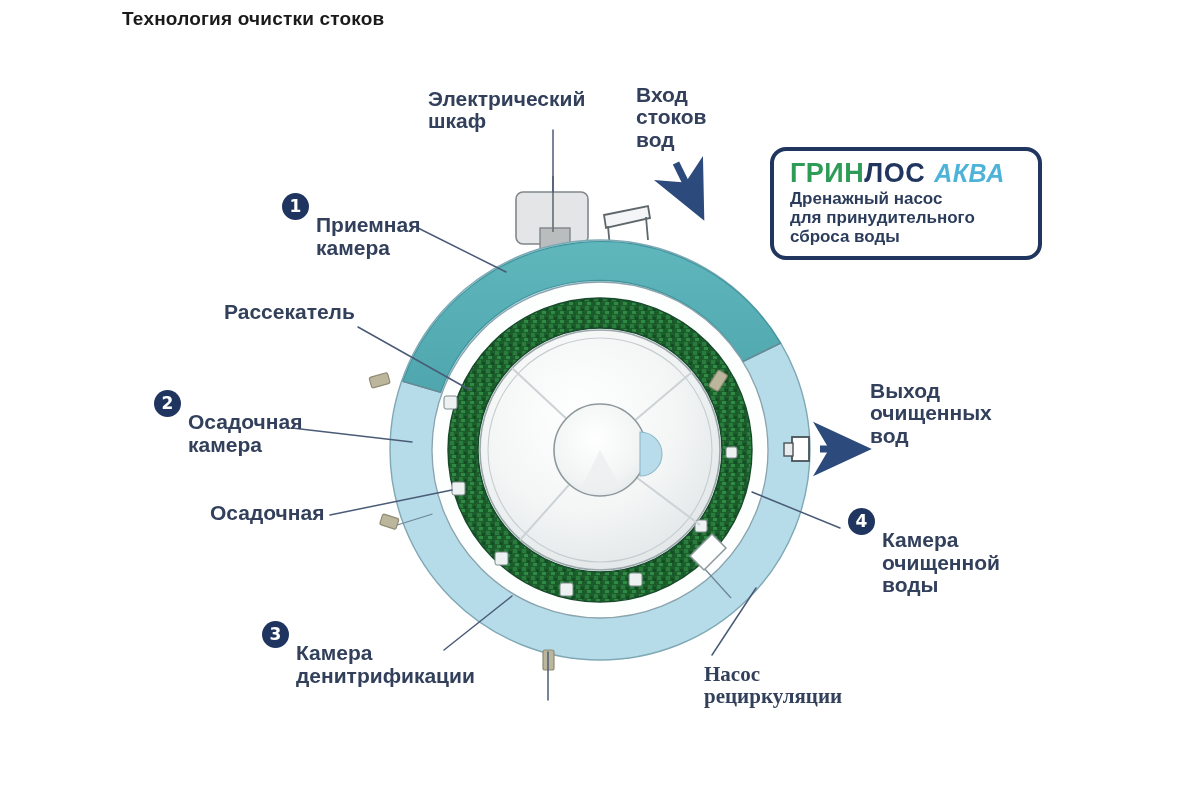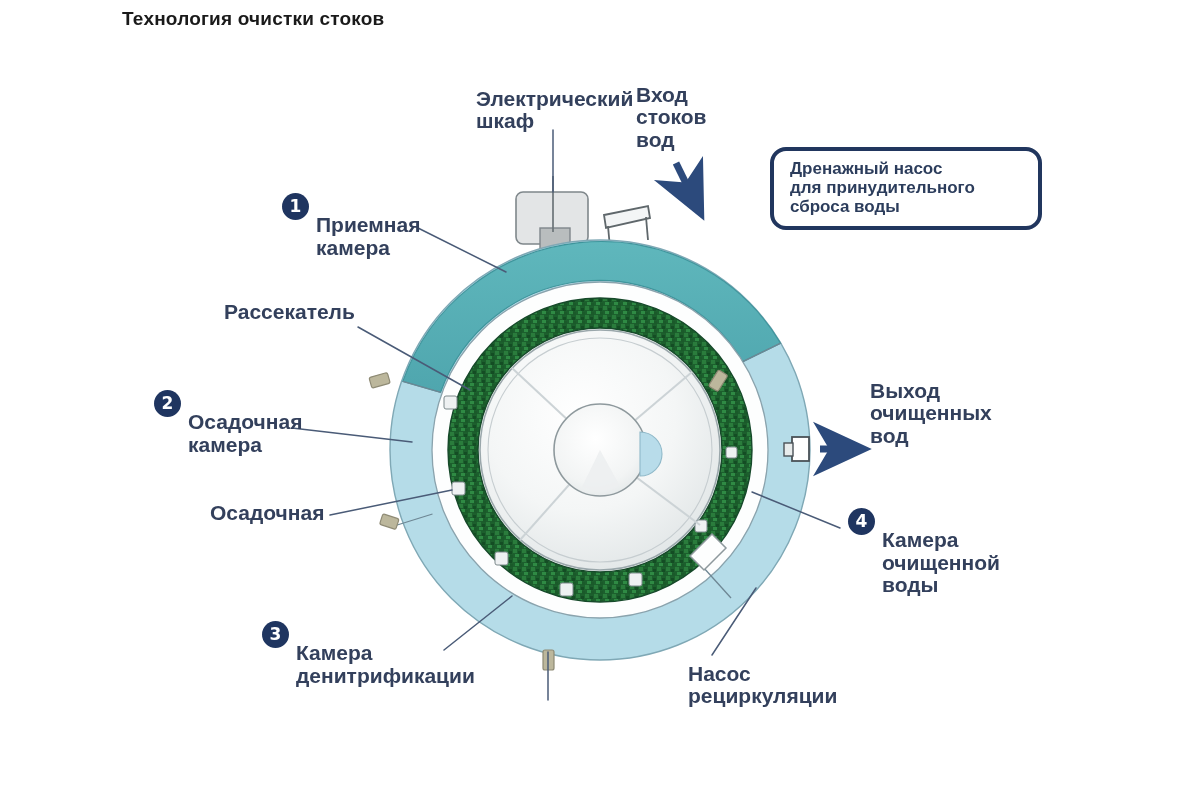--- a/index.html
+++ b/index.html
@@ -64,28 +64,28 @@
     background: #1f3560;
     color: #ffffff;
     font-size: 17px;
     font-weight: bold;
     line-height: 27px;
     text-align: center;
     font-family: "DejaVu Sans", sans-serif;
   }
 
   .c-inlet    { left: 636px; top: 84px;  }
-  .c-cabinet  { left: 428px; top: 88px; margin-left: 48px;  }
+  .c-cabinet  { left: 428px; top: 88px;  }
   .c-intake   { left: 282px; top: 192px; }
   .c-splitter { left: 224px; top: 301px; }
   .c-settle   { left: 154px; top: 389px; }
   .c-biofilter{ left: 210px; top: 502px; }
   .c-denitri  { left: 262px; top: 620px; }
   .c-loops    { left: 492px; top: 707px; }
-  .c-recirc   { left: 688px; top: 663px; }
+  .c-recirc   { left: 704px; top: 663px; font-family: Liberation Serif, serif; }
   .c-outlet   { left: 870px; top: 380px; }
   .c-clean    { left: 848px; top: 507px; }
 
   
   .logo-box {
     position: absolute;
     left: 770px;
     top: 147px;
     width: 272px;
     box-sizing: border-box;
@@ -252,20 +252,21 @@
       <line x1="712" y1="655" x2="756" y2="588"></line>
 
       <line x1="840" y1="528" x2="752" y2="492"></line>
     </g>
 
     <line x1="676" y1="163" x2="700" y2="212" stroke="#2c4a7c" stroke-width="7" marker-end="url(#arrowHead)"></line>
     <line x1="820" y1="449" x2="862" y2="449" stroke="#2c4a7c" stroke-width="7" marker-end="url(#arrowHead)"></line>
   </svg>
 
   <div class="logo-box">
+    <div class="logo-brand"><span class="brand-green">ГРИН</span><span class="brand-dark">ЛОС</span><span class="brand-aqua">АКВА</span></div>
     <div class="logo-sub">Дренажный насос
 для принудительного
 сброса воды</div>
   </div>
 
   <div class="callout c-inlet">Вход
 стоков
 вод</div>
 
   <div class="callout c-cabinet">Электрический

